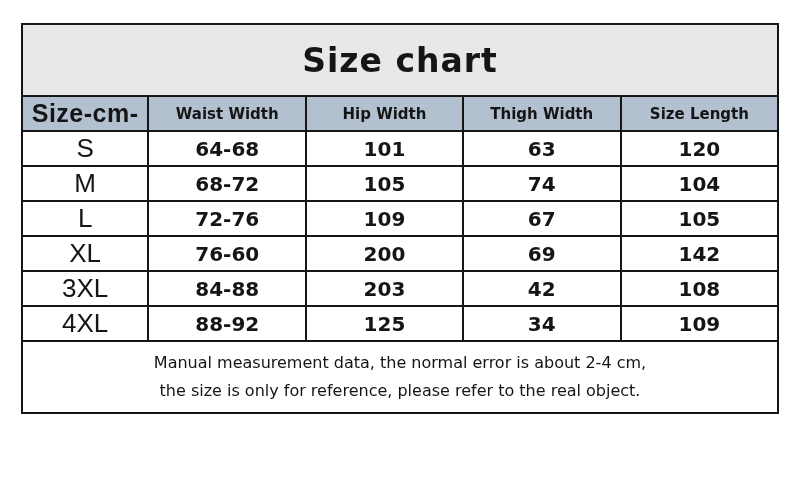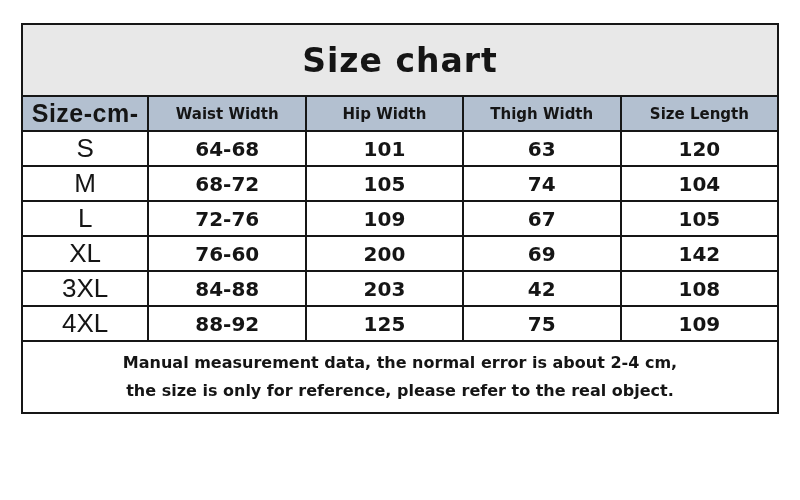--- a/index.html
+++ b/index.html
@@ -63,21 +63,21 @@
     font-weight: 400;
   }
   .num-cell {
     font-size: 20px;
     font-weight: 600;
   }
   .footer-cell {
     height: 70px;
     background: #ffffff;
     font-size: 16px;
-    font-weight: 700;
+    font-weight: 400;
     border-radius: 26px;
   }
   .footer-cell .note-line {
     line-height: 28px;
   }
 </style>
 </head>
 <body>
 
 <div class="canvas">
@@ -141,21 +141,21 @@
       <td class="num-cell">84-88</td>
       <td class="num-cell">203</td>
       <td class="num-cell">42</td>
       <td class="num-cell">108</td>
     </tr>
 
     <tr class="data-row">
       <td class="size-cell">4XL</td>
       <td class="num-cell">88-92</td>
       <td class="num-cell">125</td>
-      <td class="num-cell">75</td>
+      <td class="num-cell">34</td>
       <td class="num-cell">109</td>
     </tr>
 
     <tr>
       <td colspan="5" class="footer-cell">
         <div class="note-line">Manual measurement data, the normal error is about 2-4 cm,</div>
         <div class="note-line">the size is only for reference, please refer to the real object.</div>
       </td>
     </tr>
   </tbody>

